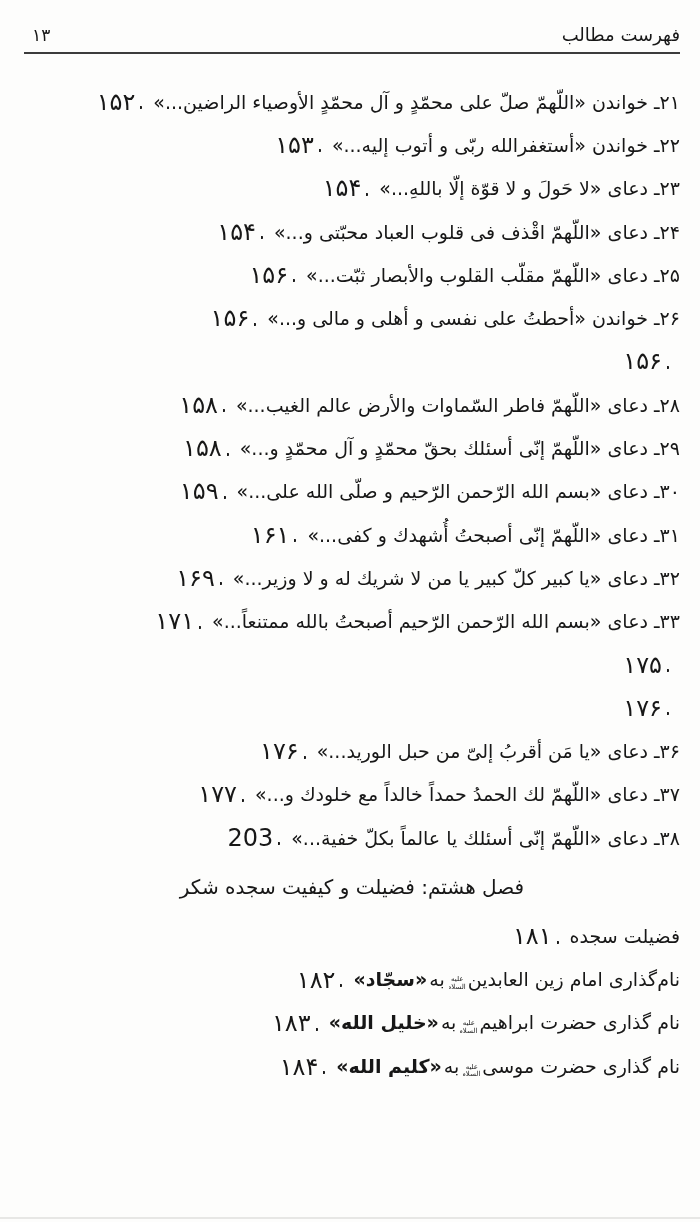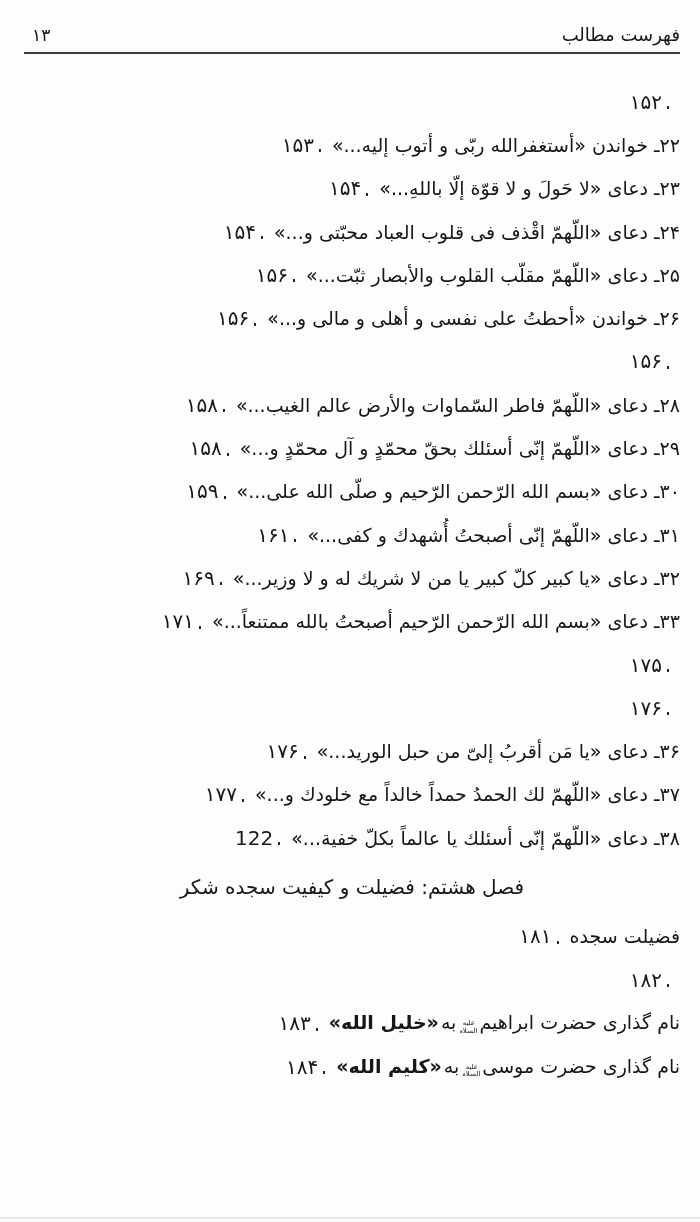--- a/index.html
+++ b/index.html
@@ -25,21 +25,21 @@
     height:43.3px;
     font-size:19px;white-space:nowrap;
   }
   .row .title{flex:0 1 auto;min-width:0;}
   .leader{
     flex:1 1 aupx;min-width:8px;height:3px;margin:0 5px;
     transform:translateY(6px);
     background-image:radial-gradient(circle at 1.5px 1.5px,#1c1c1c 1.35px,transparent 1.8px);
     background-size:9px 3px;background-repeat:repeat-x;background-position:right center;
   }
-  .pagenum{font-size:20px;flex:0 0 auto;}
+  .pagenum{font-size:24px;flex:0 0 auto;}
   
   .section-heading{
     text-align:center;font-weight:normal;font-size:20px;
     height:44px;line-height:44px;margin-top:6px;
   }
   .section{margin-top:5px;}
   .section .row{height:43.6px;}
   .hon{
     display:inline-block;width:17px;font-size:7px;line-height:1.1;
     text-align:center;vertical-align:-6px;margin:0 2px;
@@ -57,20 +57,21 @@
 
 <div class="page">
 
   <div class="header">
     <span class="header-title">فهرست مطالب</span>
     <span class="header-pagenum">۱۳</span>
   </div>
 
   <div class="toc">
     <div class="row">
+        <span class="title">۲۱ـ خواندن «اللّهمّ صلّ على محمّدٍ و آل محمّدٍ الأوصياء الراضين...»</span>
         <span class="leader"></span>
         <span class="pagenum">۱۵۲</span>
       </div>
     <div class="row">
         <span class="title">۲۲ـ خواندن «أستغفرالله ربّى و أتوب إليه...»</span>
         <span class="leader"></span>
         <span class="pagenum">۱۵۳</span>
       </div>
     <div class="row">
         <span class="title">۲۳ـ دعاى «لا حَولَ و لا قوّة إلّا باللهِ...»</span>
@@ -140,33 +141,34 @@
         <span class="pagenum">۱۷۶</span>
       </div>
     <div class="row">
         <span class="title">۳۷ـ دعاى «اللّهمّ لك الحمدُ حمداً خالداً مع خلودك و...»</span>
         <span class="leader"></span>
         <span class="pagenum">۱۷۷</span>
       </div>
     <div class="row">
         <span class="title">۳۸ـ دعاى «اللّهمّ إنّى أسئلك يا عالماً بكلّ خفية...»</span>
         <span class="leader"></span>
-        <span class="pagenum">122</span>
+        <span class="pagenum">203</span>
       </div>
   </div>
 
   <div class="section-heading">فصل هشتم: فضيلت و كيفيت سجده شكر</div>
 
   <div class="section">
     <div class="row">
       <span class="title"><span>فضيلت سجده</span><span class="name"></span></span>
       <span class="leader"></span>
       <span class="pagenum">۱۸۱</span>
     </div>
     <div class="row">
+      <span class="title"><span>نام‌گذارى امام زين العابدين</span><span class="hon">عليه السلام</span><span class="connector">به</span><span class="name">«سجّاد»</span></span>
       <span class="leader"></span>
       <span class="pagenum">۱۸۲</span>
     </div>
     <div class="row">
       <span class="title"><span>نام گذارى حضرت ابراهيم</span><span class="hon">عليه السلام</span><span class="connector">به</span><span class="name">«خليل الله»</span></span>
       <span class="leader"></span>
       <span class="pagenum">۱۸۳</span>
     </div>
     <div class="row">
       <span class="title"><span>نام گذارى حضرت موسى</span><span class="hon">عليه السلام</span><span class="connector">به</span><span class="name">«كليم الله»</span></span>

